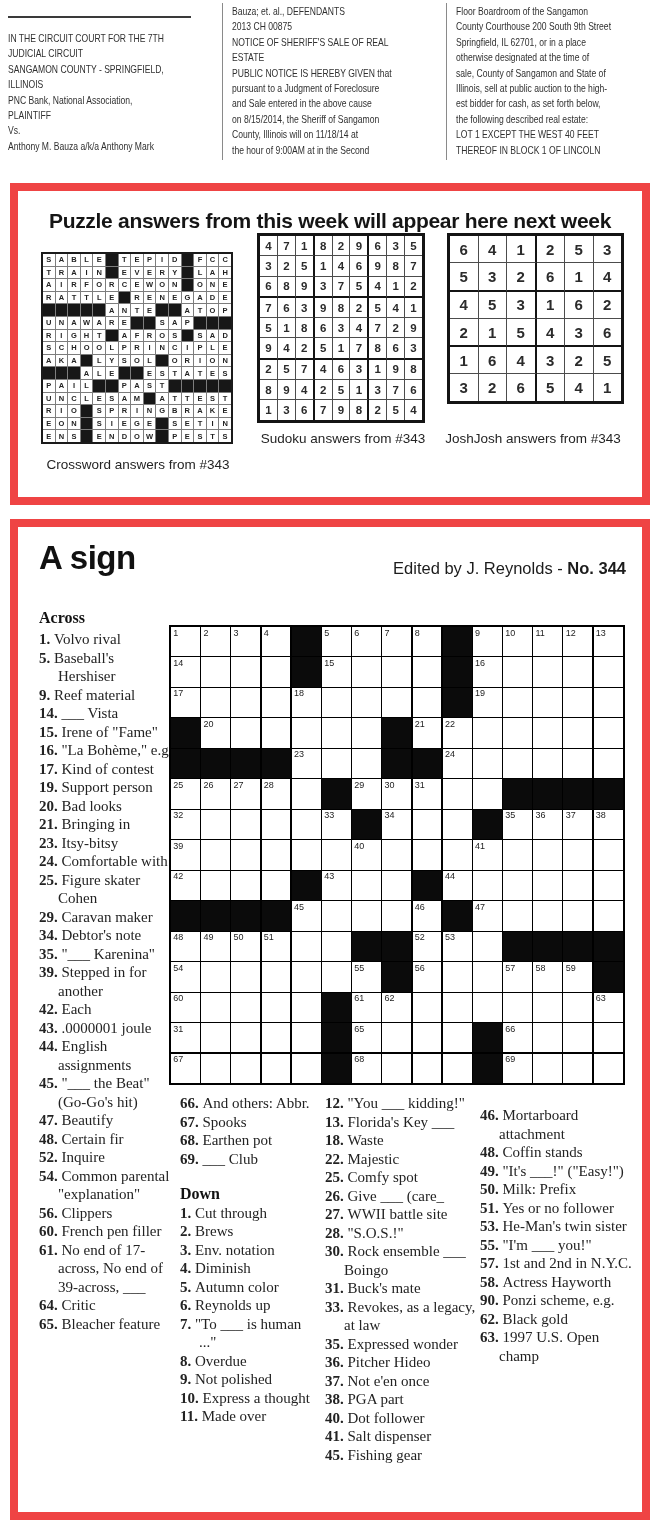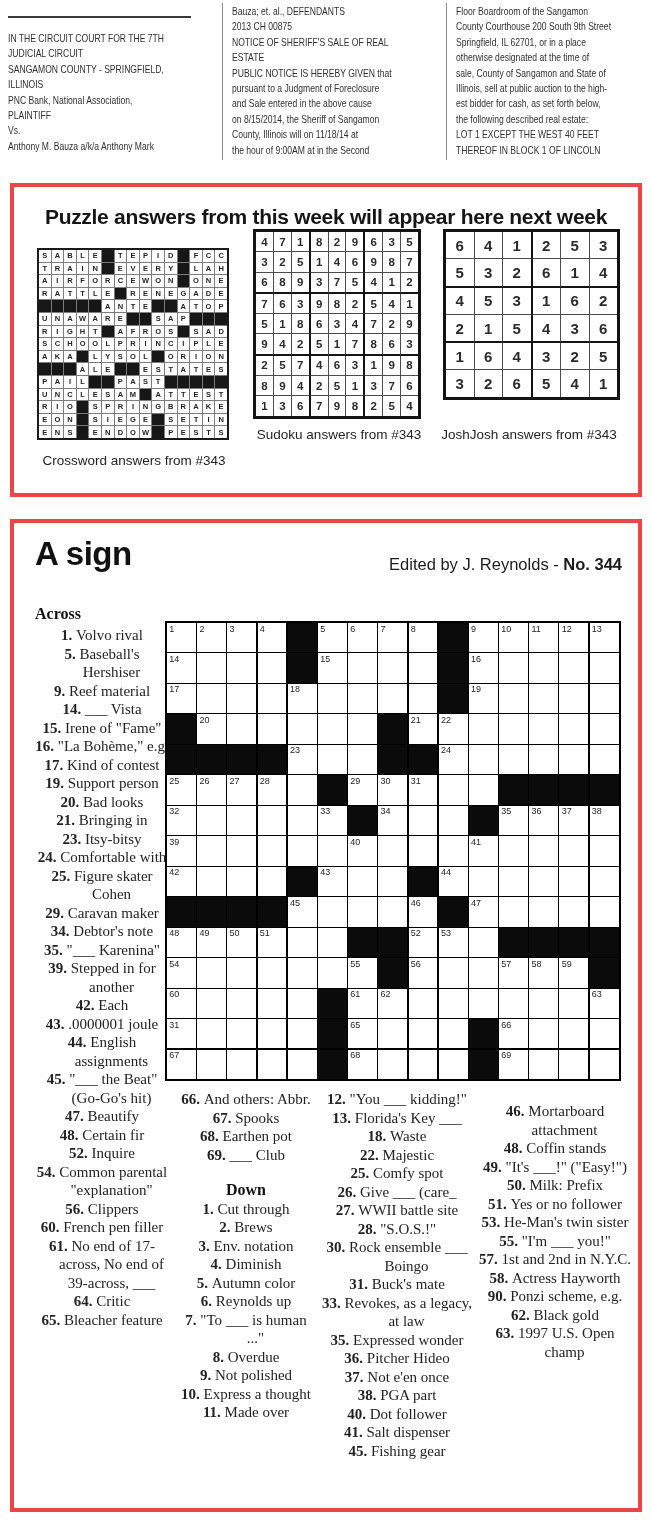--- a/index.html
+++ b/index.html
@@ -7,21 +7,21 @@
         font-family:"Liberation Sans",sans-serif;color:#2a2a2a;}
 
   
   .legal{position:absolute;font-size:11px;line-height:15.4px;color:#303030;
          transform:scaleX(0.78);transform-origin:0 0;white-space:nowrap;}
   .tline{white-space:nowrap;}
   .legal-rule{position:absolute;left:8px;top:16px;width:183px;border-top:2px solid #3a3a3a;}
   .vdiv{position:absolute;top:3px;height:157px;width:1px;background:#8a8a8a;}
 
   
-  .redbox{position:absolute;left:10px;width:624px;border:4px solid #ef4444;background:#fff;}
+  .redbox{position:absolute;left:10px;width:624px;border:8px solid #ef4444;background:#fff;}
   #answersBox{top:183px;height:306px;}
   #puzzleBox{top:519px;height:985px;}
 
   .ans-title{position:absolute;left:0;top:18px;width:100%;text-align:center;
              font-weight:bold;font-size:21px;letter-spacing:-0.3px;color:#151515;}
 
   
   .lgrid{position:absolute;display:grid;grid-template-columns:repeat(15,11.6px);
          grid-auto-rows:11.6px;gap:1px;background:#7d7d7d;border:2.5px solid #1a1a1a;
          width:max-content;height:max-content;}
@@ -47,21 +47,21 @@
 
   .caption{position:absolute;text-align:center;font-size:13.5px;color:#242424;}
 
   
   .pz-title{position:absolute;left:21px;top:12px;font-size:33px;font-weight:bold;
             letter-spacing:-0.5px;color:#111;}
   .pz-edited{position:absolute;right:16px;top:32px;font-size:16.5px;color:#1c1c1c;}
   .pz-edited b{font-weight:bold;}
 
   .serifcol{position:absolute;font-family:"Liberation Serif",serif;font-size:15px;
-            line-height:18.5px;color:#232323;text-align:center;}
+            line-height:18.5px;color:#232323;}
   .clue{padding-left:19px;text-indent:-19px;}
   .clue b{font-weight:bold;}
   .list-hdr{font-weight:bold;font-size:16px;font-family:"Liberation Serif",serif;color:#111;}
   .dn-spacer{height:17px;}
 
   
   .pgrid{position:absolute;display:grid;grid-template-columns:repeat(15,28.9px);
          grid-auto-rows:29.2px;gap:1.3px;background:#000;border:2.5px solid #000;
          width:max-content;height:max-content;}
   .pcell{background:#fff;position:relative;}

